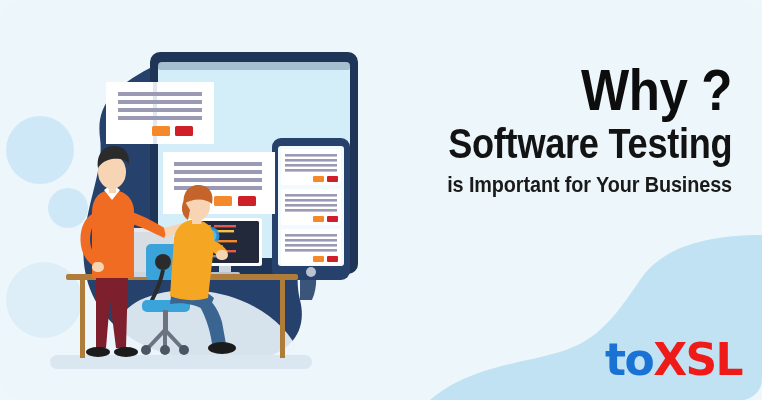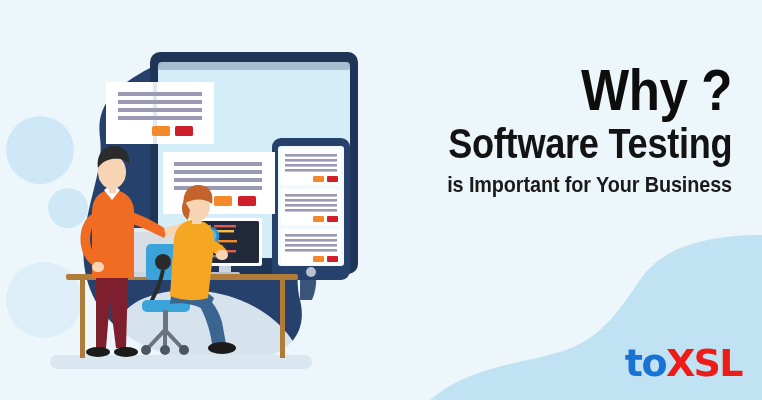--- a/index.html
+++ b/index.html
@@ -7,20 +7,21 @@
     width:762px;height:400px;
     font-family:"Liberation Sans", sans-serif;
     overflow:hidden;
     background:#eef7fb;
   }
   #banner{
     position:relative;
     width:762px;height:400px;
     background:#edf7fb;
     overflow:hidden;
+    border-radius:21px;
   }
   #art{position:absolute;left:0;top:0;width:762px;height:400px;}
   .txt-block{
     position:absolute;
     right:30px;
     top:62px;
     width:330px;
     text-align:right;
     z-index:6;
   }
@@ -60,21 +61,21 @@
     white-space:nowrap;
     margin:0;
   }
   #logo{
     position:absolute;
     right:20px;
     bottom:18px;
     z-index:8;
     font-family:"DejaVu Sans","Liberation Sans",sans-serif;
     font-weight:bold;
-    font-size:38px;
+    font-size:44px;
     letter-spacing:-1.6px;
     line-height:1;
     white-space:nowrap;
   }
   .logo-to{color:#1a73d4;}
   .logo-xsl{color:#ee1b18;}
 </style>
 </head>
 <body>
 

